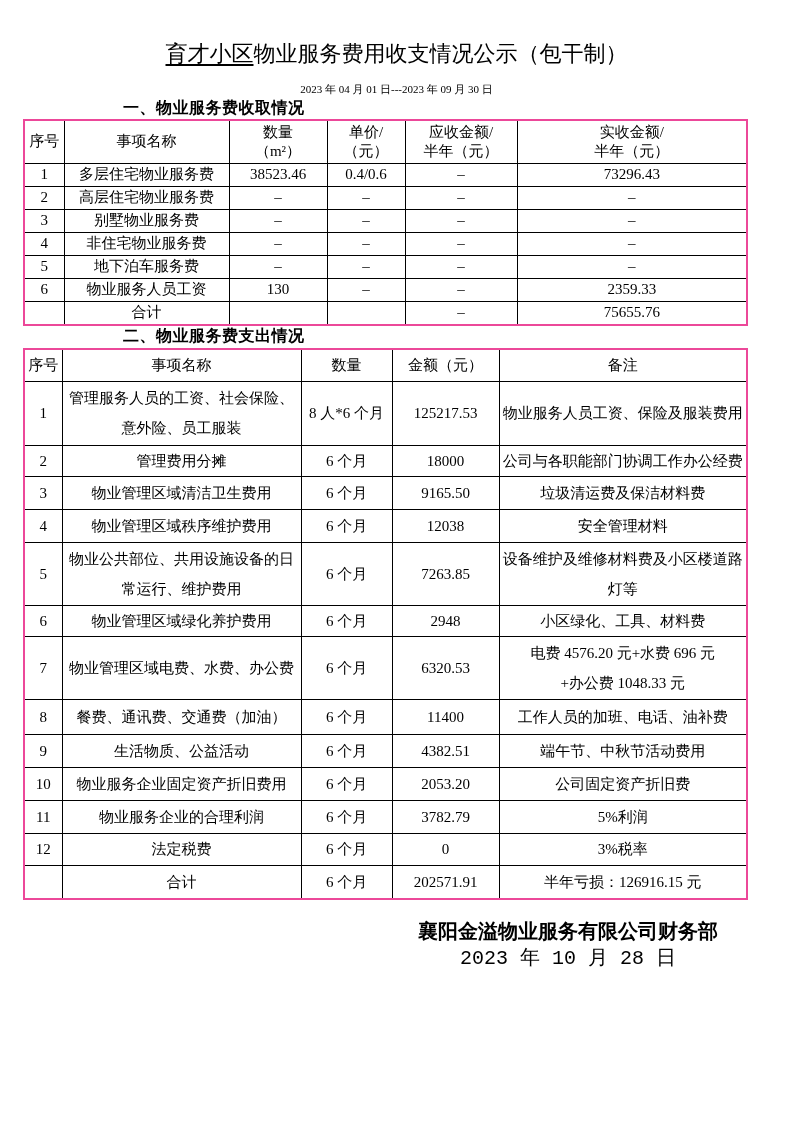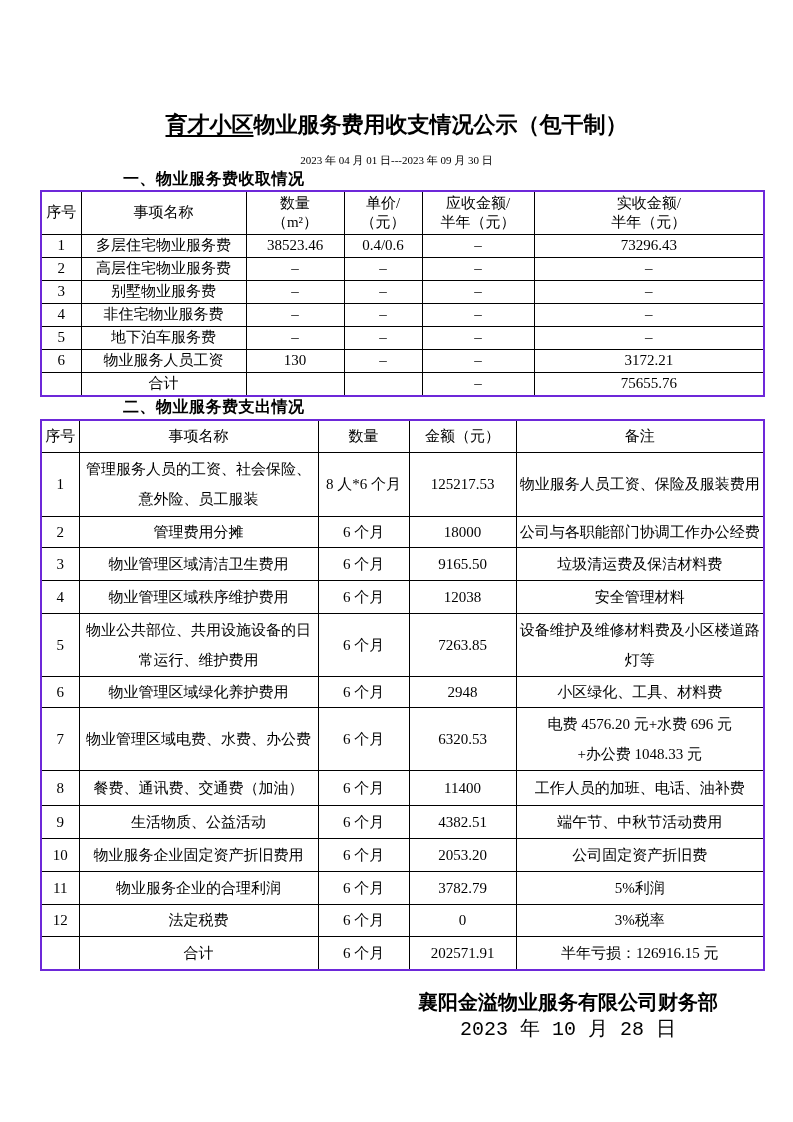--- a/index.html
+++ b/index.html
@@ -4,40 +4,40 @@
 <style>
   html,body{margin:0;padding:0;}
   body{
     width:793px;height:1122px;background:#ffffff;color:#000;
     font-family:"Liberation Serif","DejaVu Serif",serif;
     overflow:hidden;
   }
   .page{position:relative;width:793px;height:1122px;}
 
   .doc-title{
-    padding-top:110px;text-align:center;font-size:22px;font-weight:bold;
+    padding-top:39px;text-align:center;font-size:22px;font-weight:normal;
     line-height:30px;white-space:nowrap;
   }
   .doc-title .u{text-decoration:underline;text-underline-offset:3px;}
 
   .date-line{
     margin-top:11px;text-align:center;font-size:11px;line-height:18px;
   }
 
   .sec-heading{
     margin-left:123px;font-size:16px;font-weight:bold;line-height:20px;
     font-family:"Liberation Sans","DejaVu Sans",sans-serif;
     letter-spacing:.5px;
   }
   .sec-heading.first{}
   .sec-heading.second{}
 
   table{
     border-collapse:collapse;table-layout:fixed;
-    margin-left:40px;width:723px;border:2px solid #6d28d9;
+    margin-left:23px;width:723px;border:2px solid #ec4899;
   }
   #table1{margin-top:1px;}
   #table2{margin-top:2px;}
   td{
     border:1px solid #000;text-align:center;vertical-align:middle;
     font-size:15px;padding:0 2px;white-space:pre-line;overflow:hidden;
   }
   #table1 td{line-height:19px;}
   #table1 tr.body td{line-height:21px;}
   #table2 td{line-height:30px;}
@@ -123,21 +123,21 @@
       <td>–</td>
       <td>–</td>
       <td>–</td>
     </tr>
     <tr class="body" style="height:23px">
       <td>6</td>
       <td>物业服务人员工资</td>
       <td>130</td>
       <td>–</td>
       <td>–</td>
-      <td>3172.21</td>
+      <td>2359.33</td>
     </tr>
     <tr class="body" style="height:24px">
       <td></td>
       <td>合计</td>
       <td></td>
       <td></td>
       <td>–</td>
       <td>75655.76</td>
     </tr>
   </tbody>

